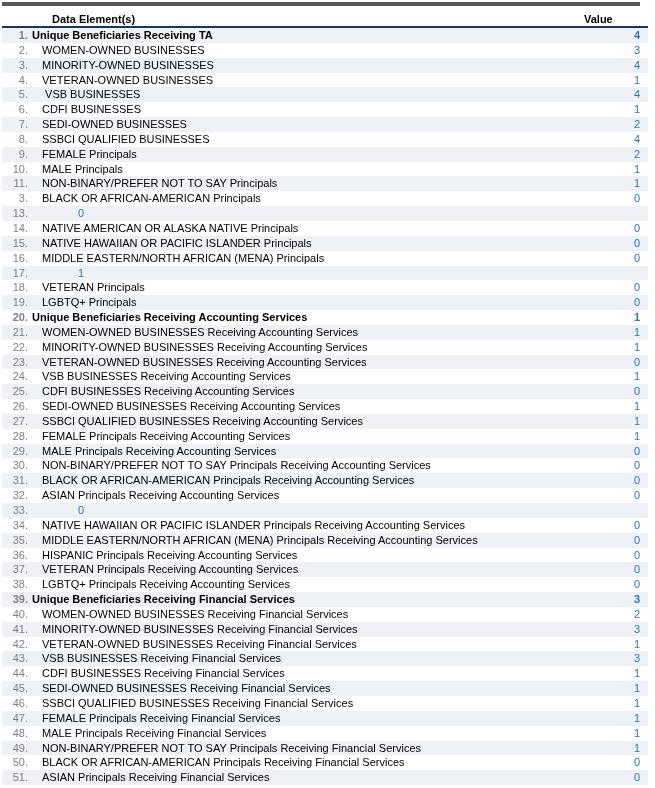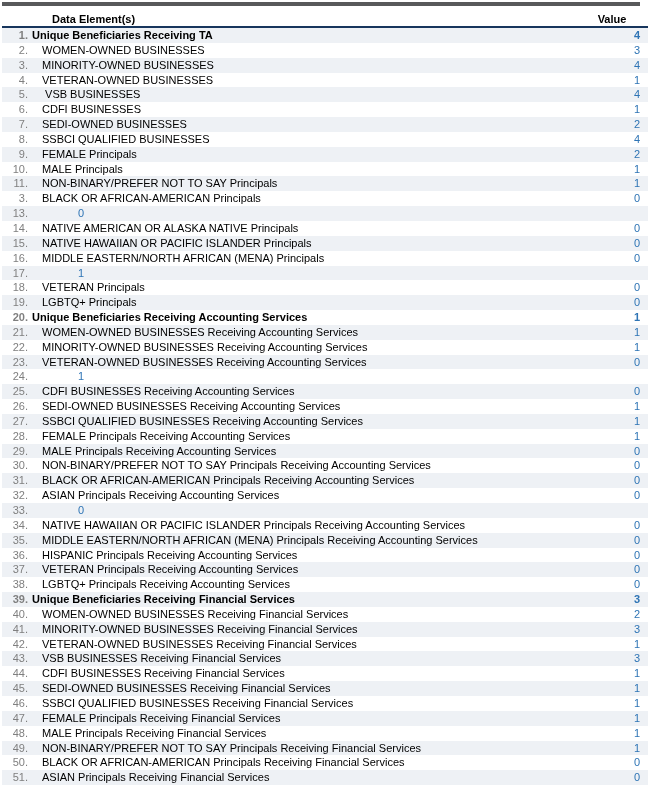--- a/index.html
+++ b/index.html
@@ -29,21 +29,21 @@
     display: flex;
     align-items: flex-end;
     height: 19px;
     padding-bottom: 1px;
     border-bottom: 2px solid var(--header_rule_color, #17365d);
     font-weight: bold;
     gap: 20px;
   }
   .h-num { width: 26px; }
   .h-label { flex: 1; padding-left: 4px; }
-  .h-value { width: 56px; text-align: center; padding-right: 8px; }
+  .h-value { width: 56px; text-align: left; padding-right: 8px; }
   .table-body .row {
     display: flex;
     align-items: center;
     height: 14.85px;
     line-height: 14.85px;
   }
   .table-body .row:nth-child(odd) {
     background: var(--stripe_color, #eef1f5);
   }
   .num {
@@ -186,20 +186,21 @@
         <span class="label">MINORITY-OWNED BUSINESSES Receiving Accounting Services</span>
         <span class="value">1</span>
       </div>
       <div class="row indent">
         <span class="num">23.</span>
         <span class="label">VETERAN-OWNED BUSINESSES Receiving Accounting Services</span>
         <span class="value">0</span>
       </div>
       <div class="row indent">
         <span class="num">24.</span>
+        <span class="label">VSB BUSINESSES Receiving Accounting Services</span>
         <span class="value">1</span>
       </div>
       <div class="row indent">
         <span class="num">25.</span>
         <span class="label">CDFI BUSINESSES Receiving Accounting Services</span>
         <span class="value">0</span>
       </div>
       <div class="row indent">
         <span class="num">26.</span>
         <span class="label">SEDI-OWNED BUSINESSES Receiving Accounting Services</span>

